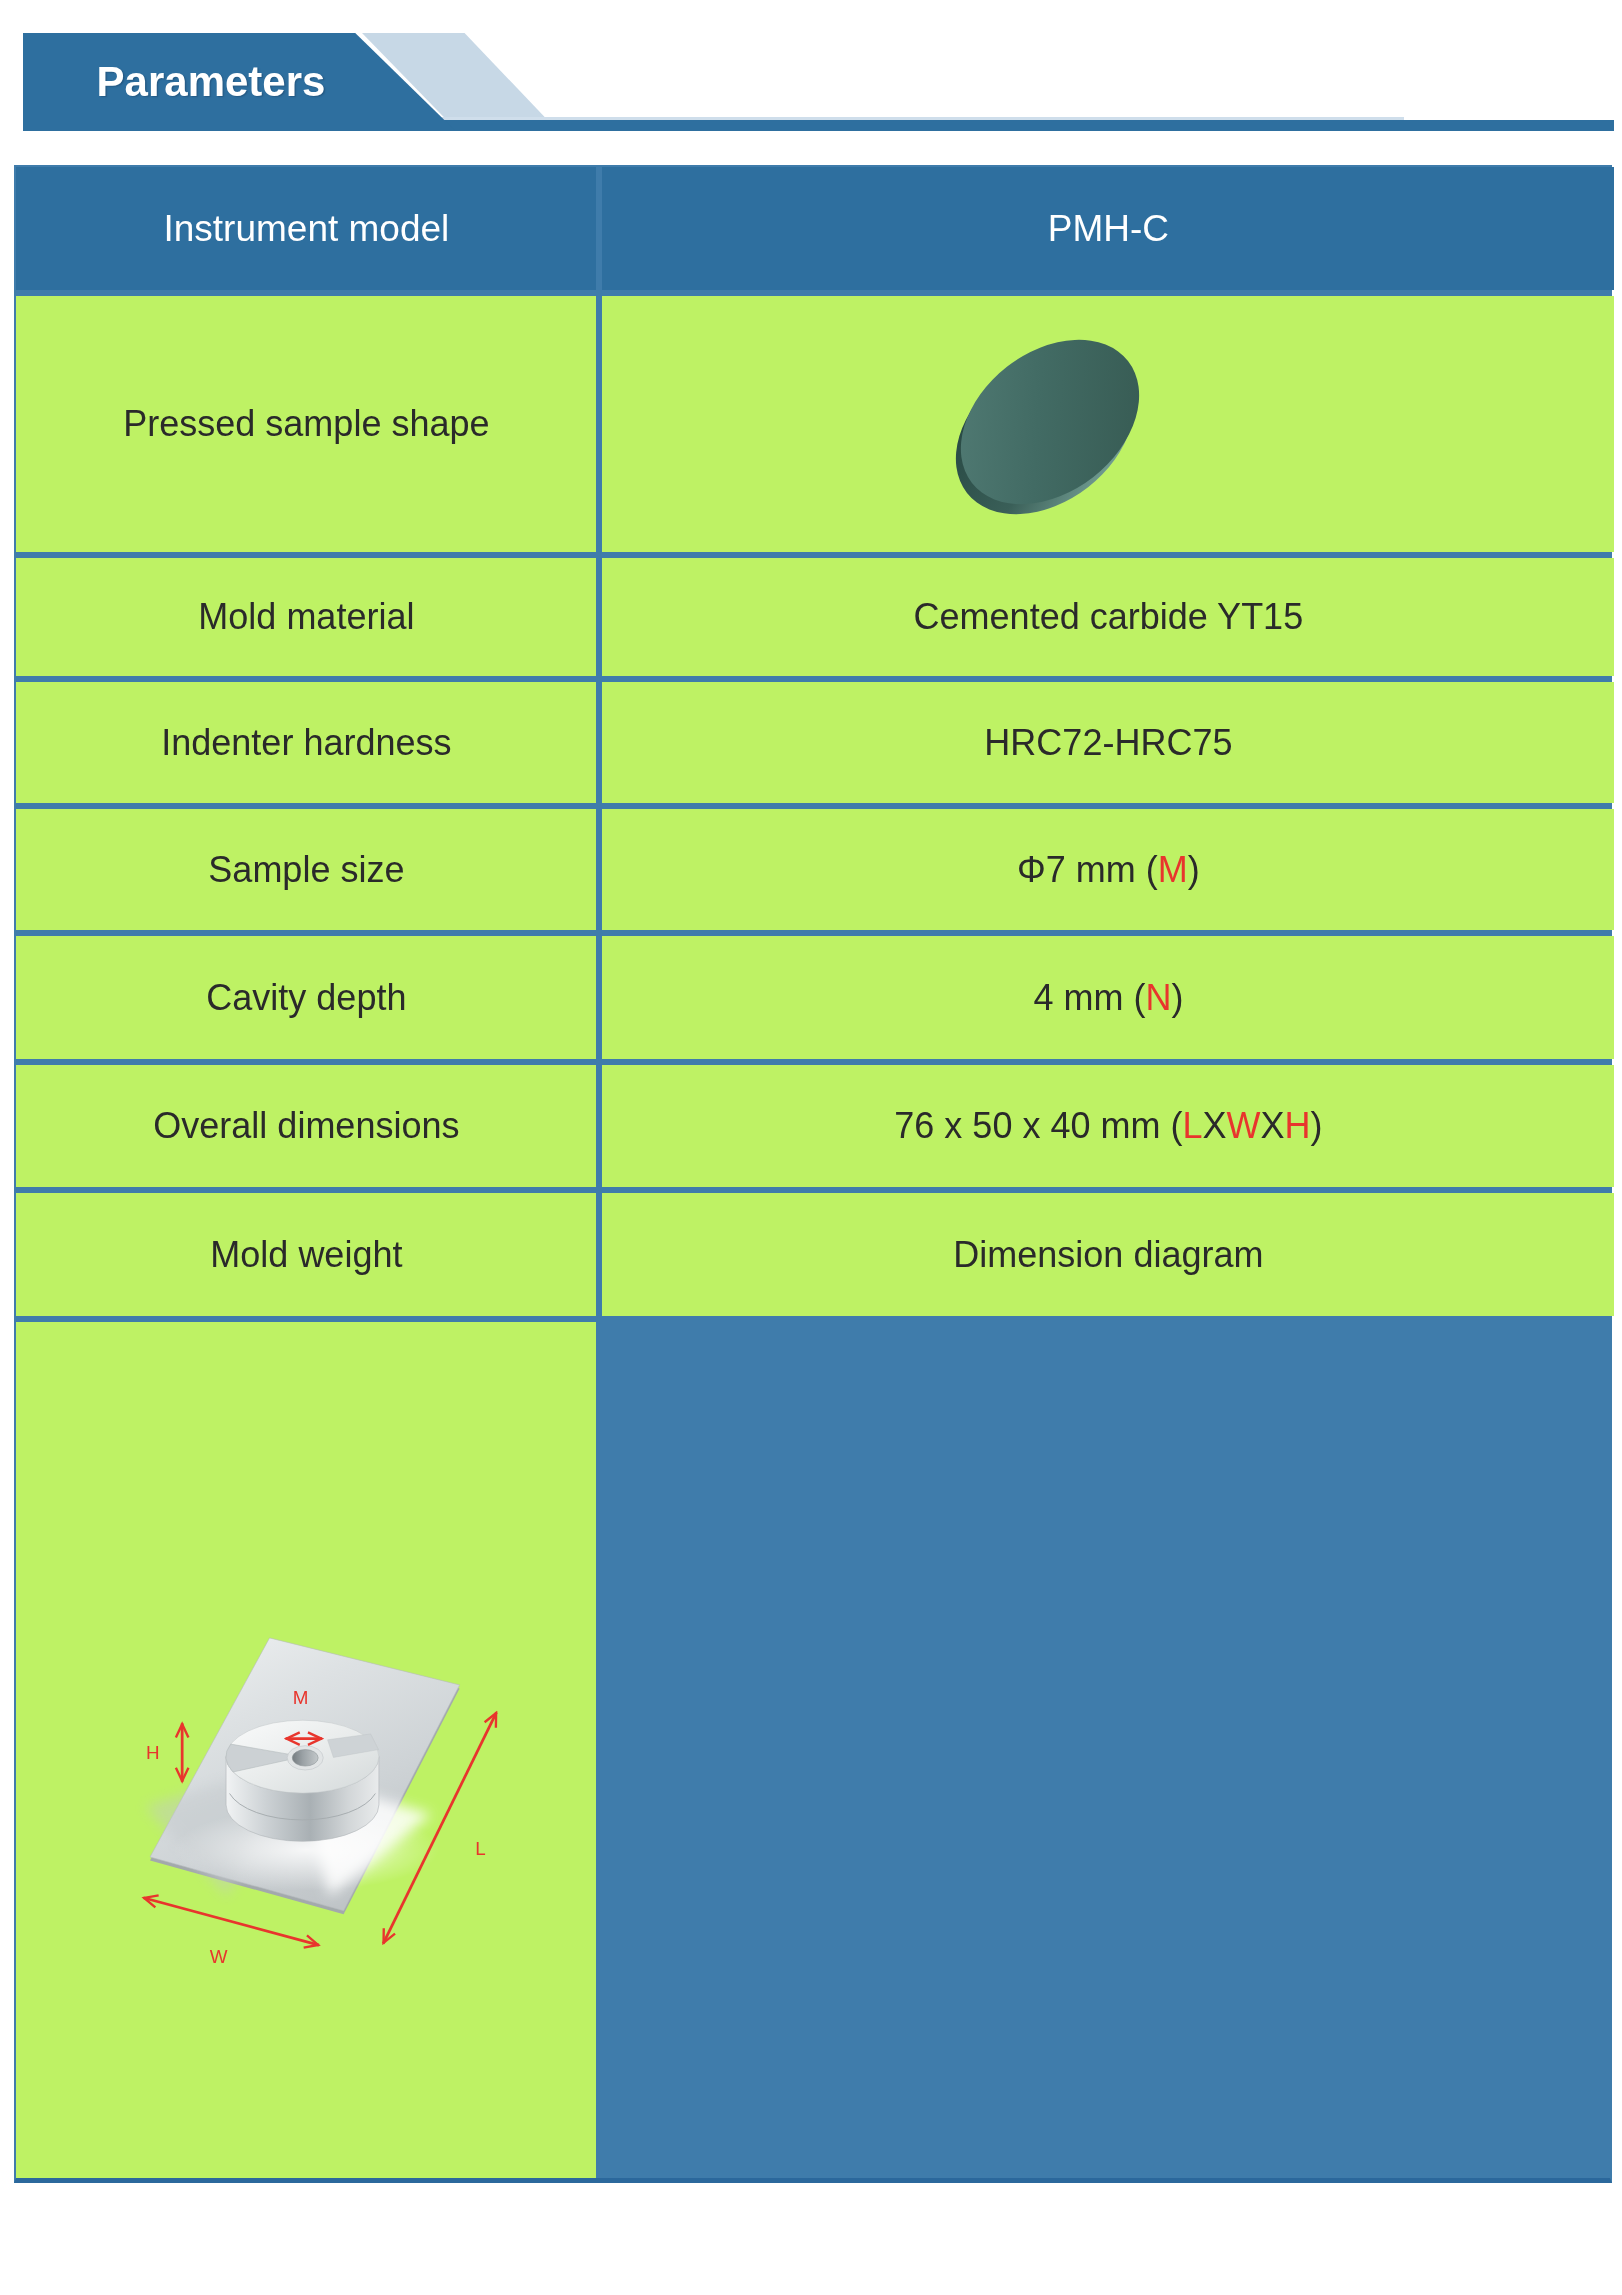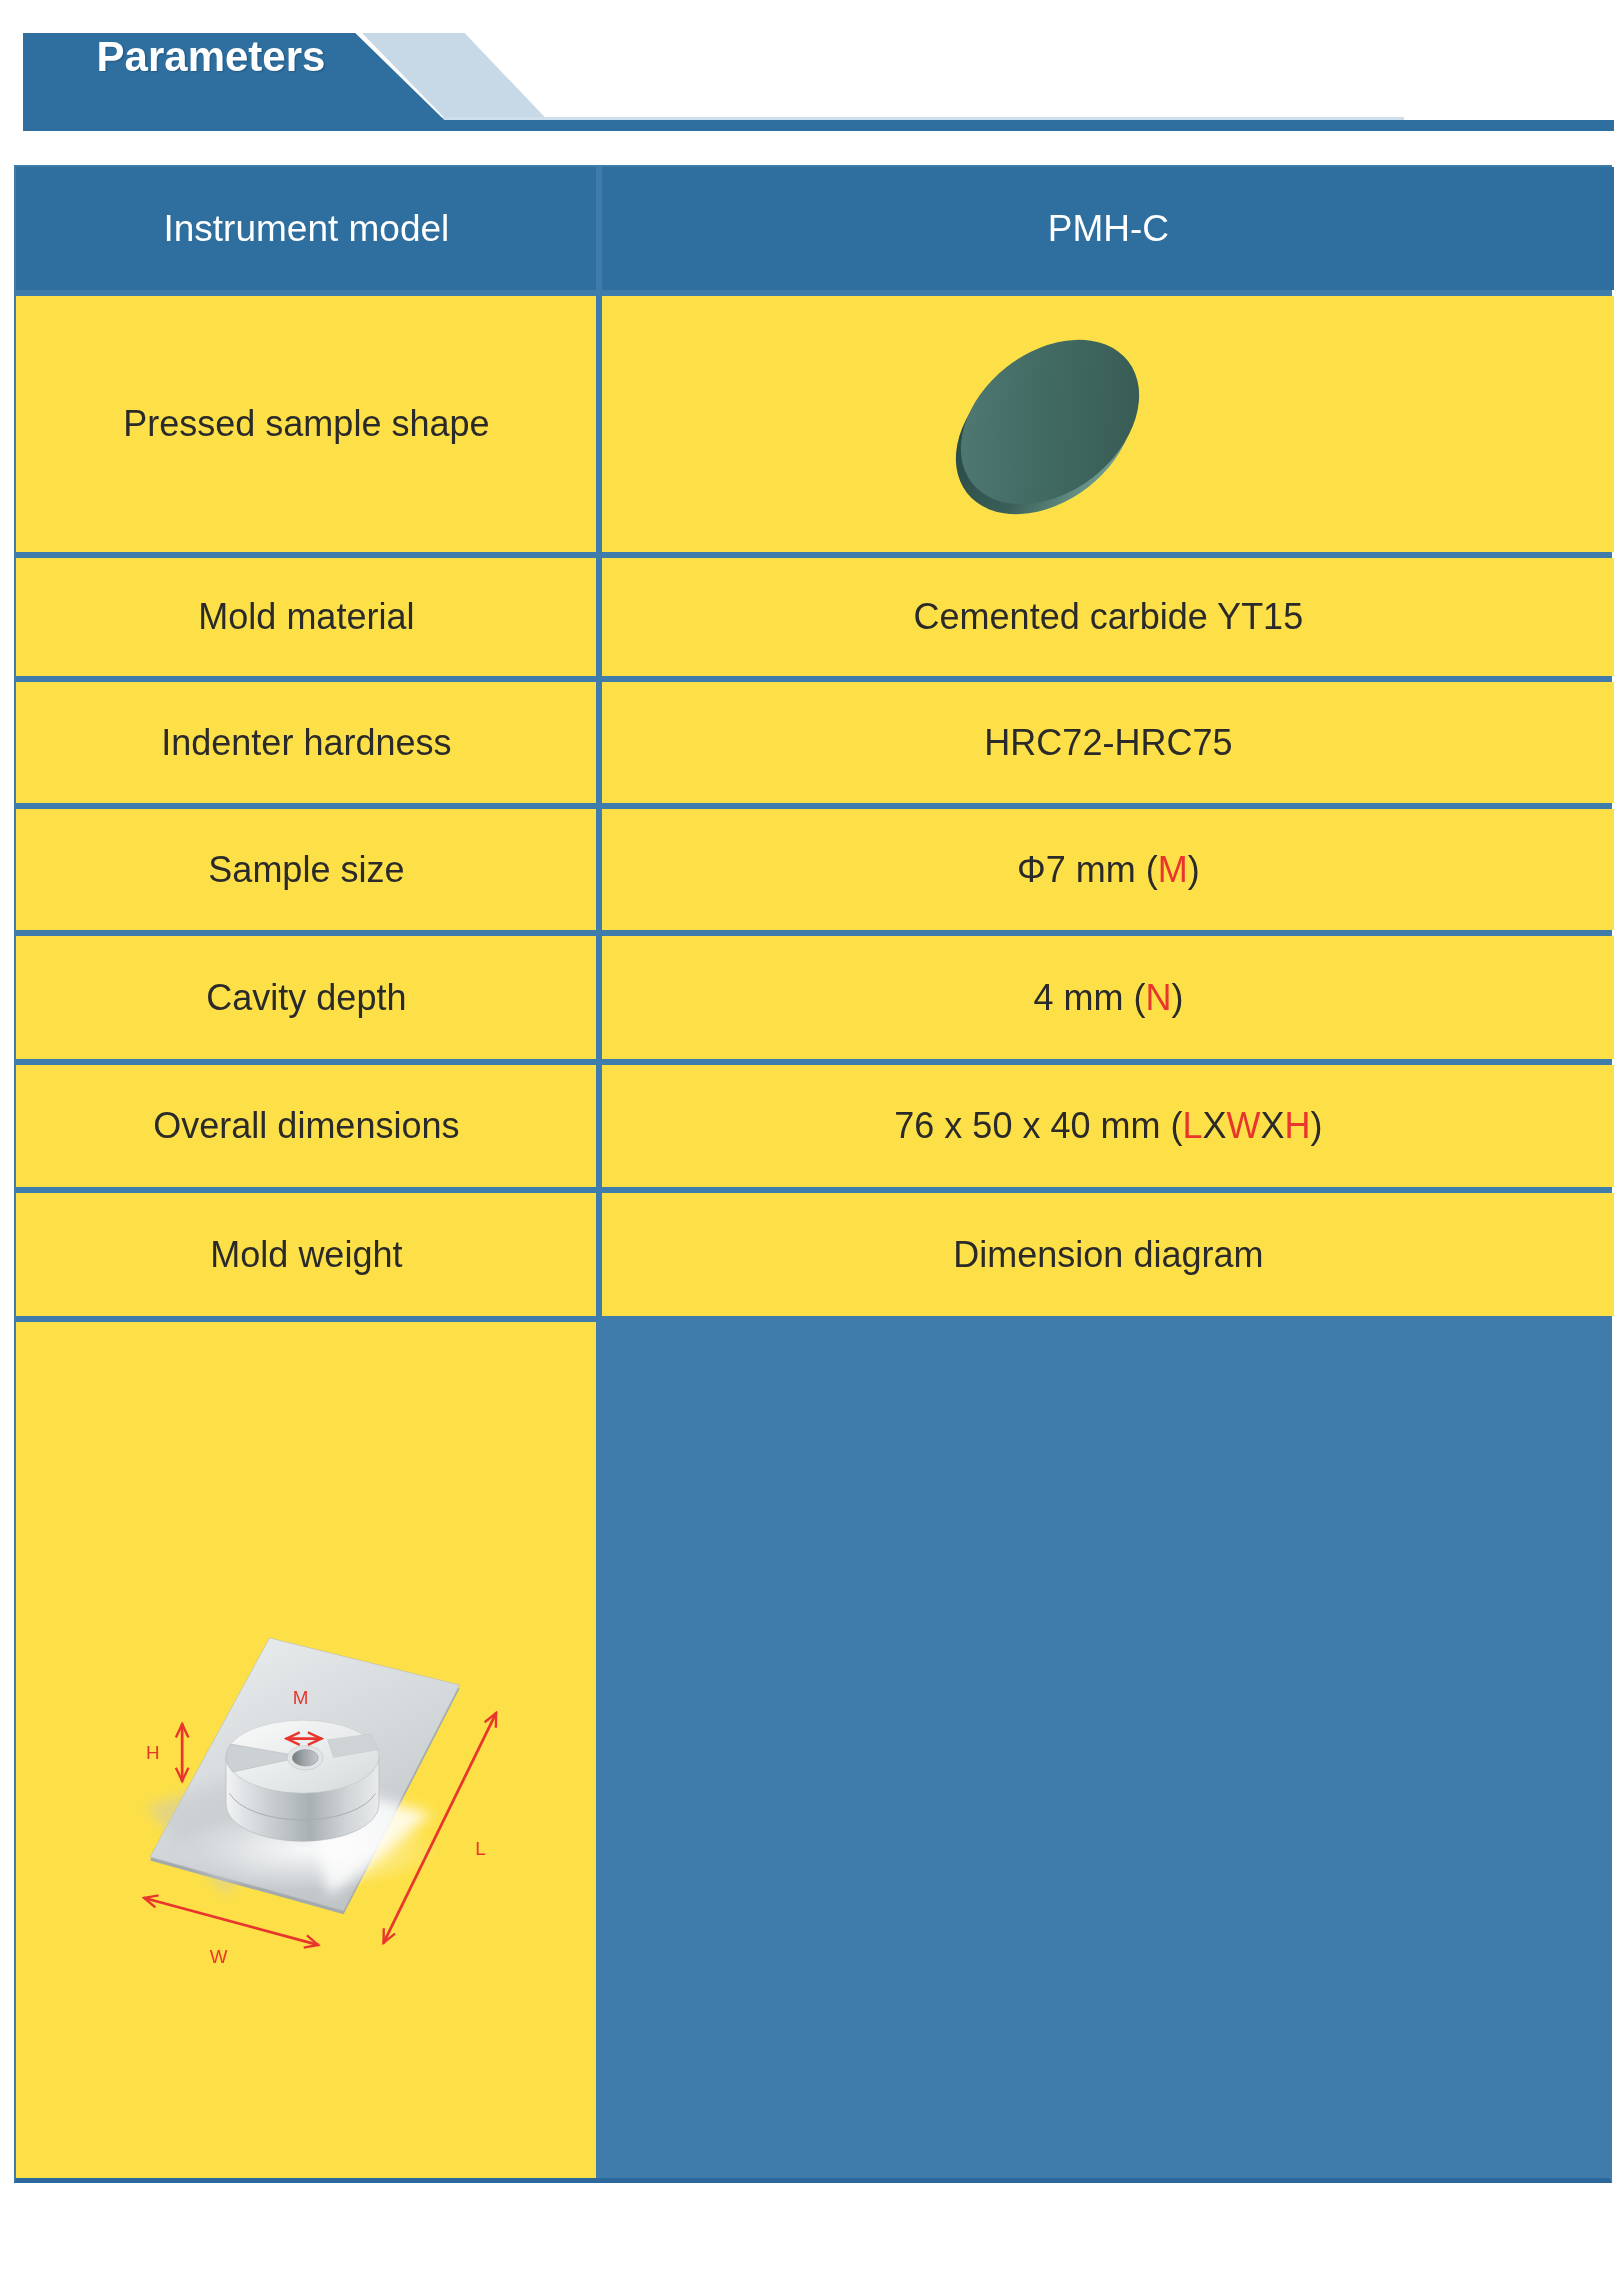--- a/index.html
+++ b/index.html
@@ -15,21 +15,21 @@
     position:absolute;left:362px;top:33px;width:195px;height:97px;
     background:#c7d8e6;
     clip-path:polygon(0 0,52.6% 0,100% 100%,48.4% 100%);
     z-index:1;
   }
   .ribbon{
     position:absolute;left:22.6px;top:33px;width:432px;height:97px;
     background:#2e6f9f;
     clip-path:polygon(0 0,77% 0,100% 100%,0 100%);
     z-index:2;
-    display:flex;align-items:flex-start;
+    display:flex;align-items:center;
     padding-left:74px;box-sizing:border-box;
     color:#ffffff;font-size:42px;font-weight:bold;letter-spacing:0px;
     text-shadow:1.4px 1.4px 1.4px rgba(20,50,80,.35);
   }
   .rule-light{
     position:absolute;left:22.6px;top:117px;width:1381px;height:3.4px;
     background:#cfdeeb;z-index:1;
   }
   .rule{
     position:absolute;left:22.6px;top:120px;width:1591px;height:11px;
@@ -48,21 +48,21 @@
     box-sizing:border-box;
     display:grid;
     grid-template-columns:580px 1012px;
     grid-template-rows:123px 256px 118px 121px 121px 123px 122px 123px 856px;
     gap:6px;
     background:#3f7cab;
     border:2.1px solid #3f7cab;
     border-bottom:5.5px solid #2b689c;
   }
   .cell{
-    background:#fde047;
+    background:#bef264;
     display:flex;align-items:center;justify-content:center;
     font-size:36px;color:#2a2a2a;font-weight:400;
     text-align:center;
   }
   .cell.th{
     background:#2e6f9f;color:#ffffff;font-size:37px;
   }
   .red{color:#e8352d;}
   
   .disc-wrap{

